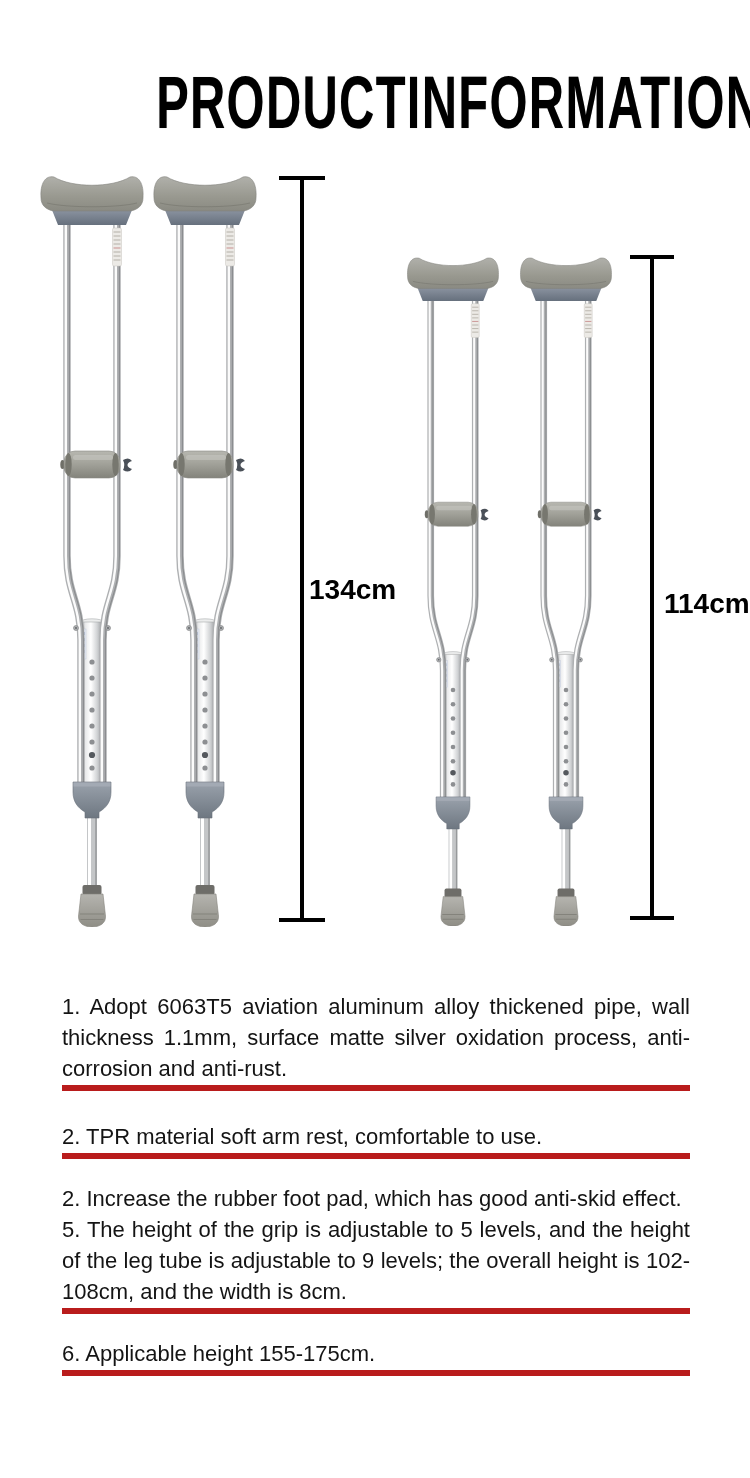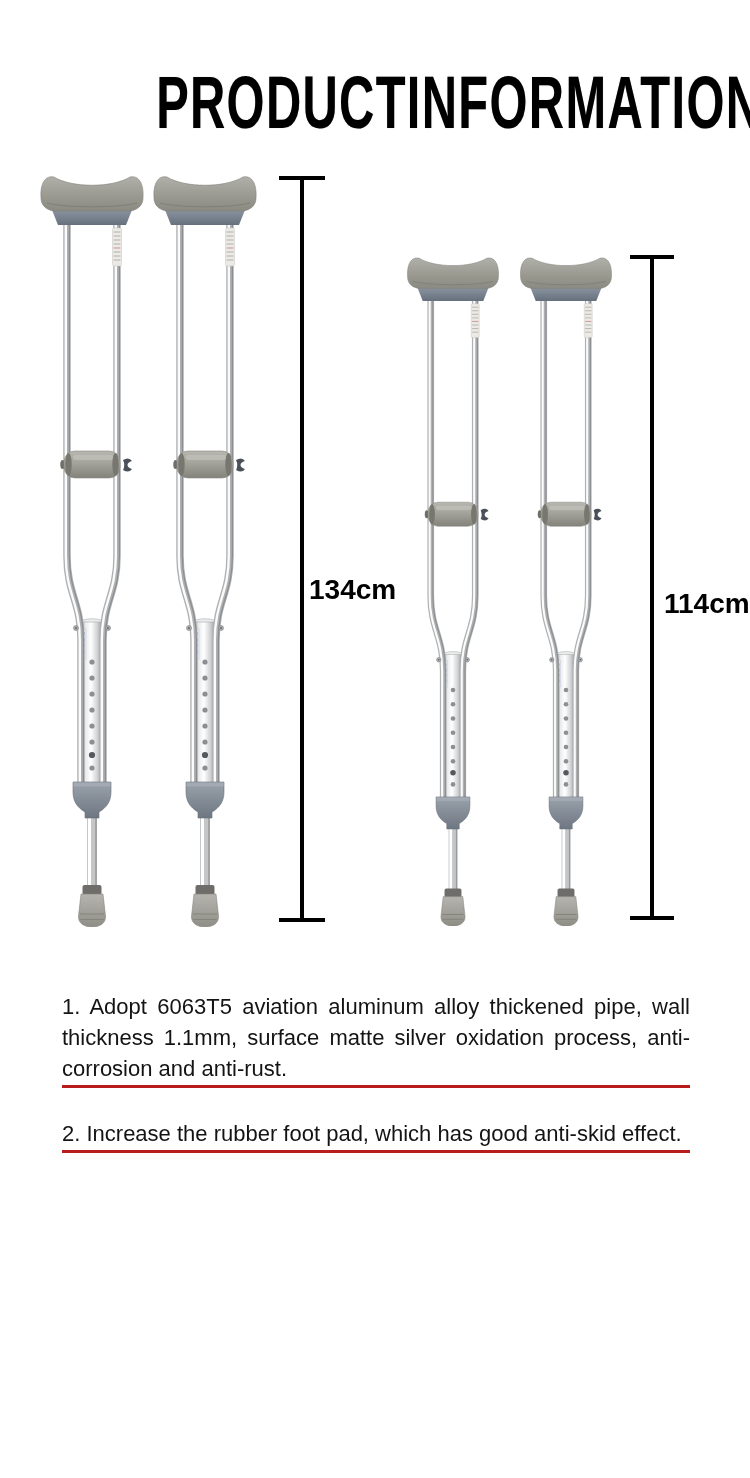--- a/index.html
+++ b/index.html
@@ -16,21 +16,21 @@
   
   .crutch{position:absolute;}
 
   
   .dim{position:absolute;border-top:4px solid #000;border-bottom:4px solid #000;}
   .dim .vline{position:absolute;left:50%;top:0;bottom:0;width:4px;margin-left:-2px;background:#000;}
   .dim-label{position:absolute;font-size:28px;font-weight:700;color:#000;white-space:nowrap;}
 
   
   .features{position:absolute;left:62px;top:991px;width:628px;}
-  .feature{border-bottom:3px solid #b91c1c;padding-bottom:1px;margin-bottom:24px;}
+  .feature{border-bottom:6px solid #b91c1c;padding-bottom:1px;margin-bottom:24px;}
   .feature:first-child{margin-bottom:30px;}
   .feature p{margin:0;font-size:22px;line-height:31px;text-align:justify;color:#141414;}
 
   .svgdefs{position:absolute;width:0;height:0;overflow:hidden;}
 </style>
 </head>
 <body>
 
 <div id="page">
 
@@ -161,17 +161,24 @@
   <div class="dim" style="left:630px;top:255px;width:44px;height:657px;">
     <div class="vline"></div>
   </div>
   <div class="dim-label" style="left:664px;top:588px;">114cm</div>
 
   <div class="features">
     <div class="feature">
       <p>1. Adopt 6063T5 aviation aluminum alloy thickened pipe, wall thickness 1.1mm, surface matte silver oxidation process, anti-corrosion and anti-rust.</p>
     </div>
     <div class="feature">
+      <p>2. TPR material soft arm rest, comfortable to use.</p>
+    </div>
+    <div class="feature">
       <p>2. Increase the rubber foot pad, which has good anti-skid effect.</p>
+      <p>5. The height of the grip is adjustable to 5 levels, and the height of the leg tube is adjustable to 9 levels; the overall height is 102-108cm, and the width is 8cm.</p>
+    </div>
+    <div class="feature">
+      <p>6. Applicable height 155-175cm.</p>
     </div>
   </div>
 
 </div>
 
 </body></html>

